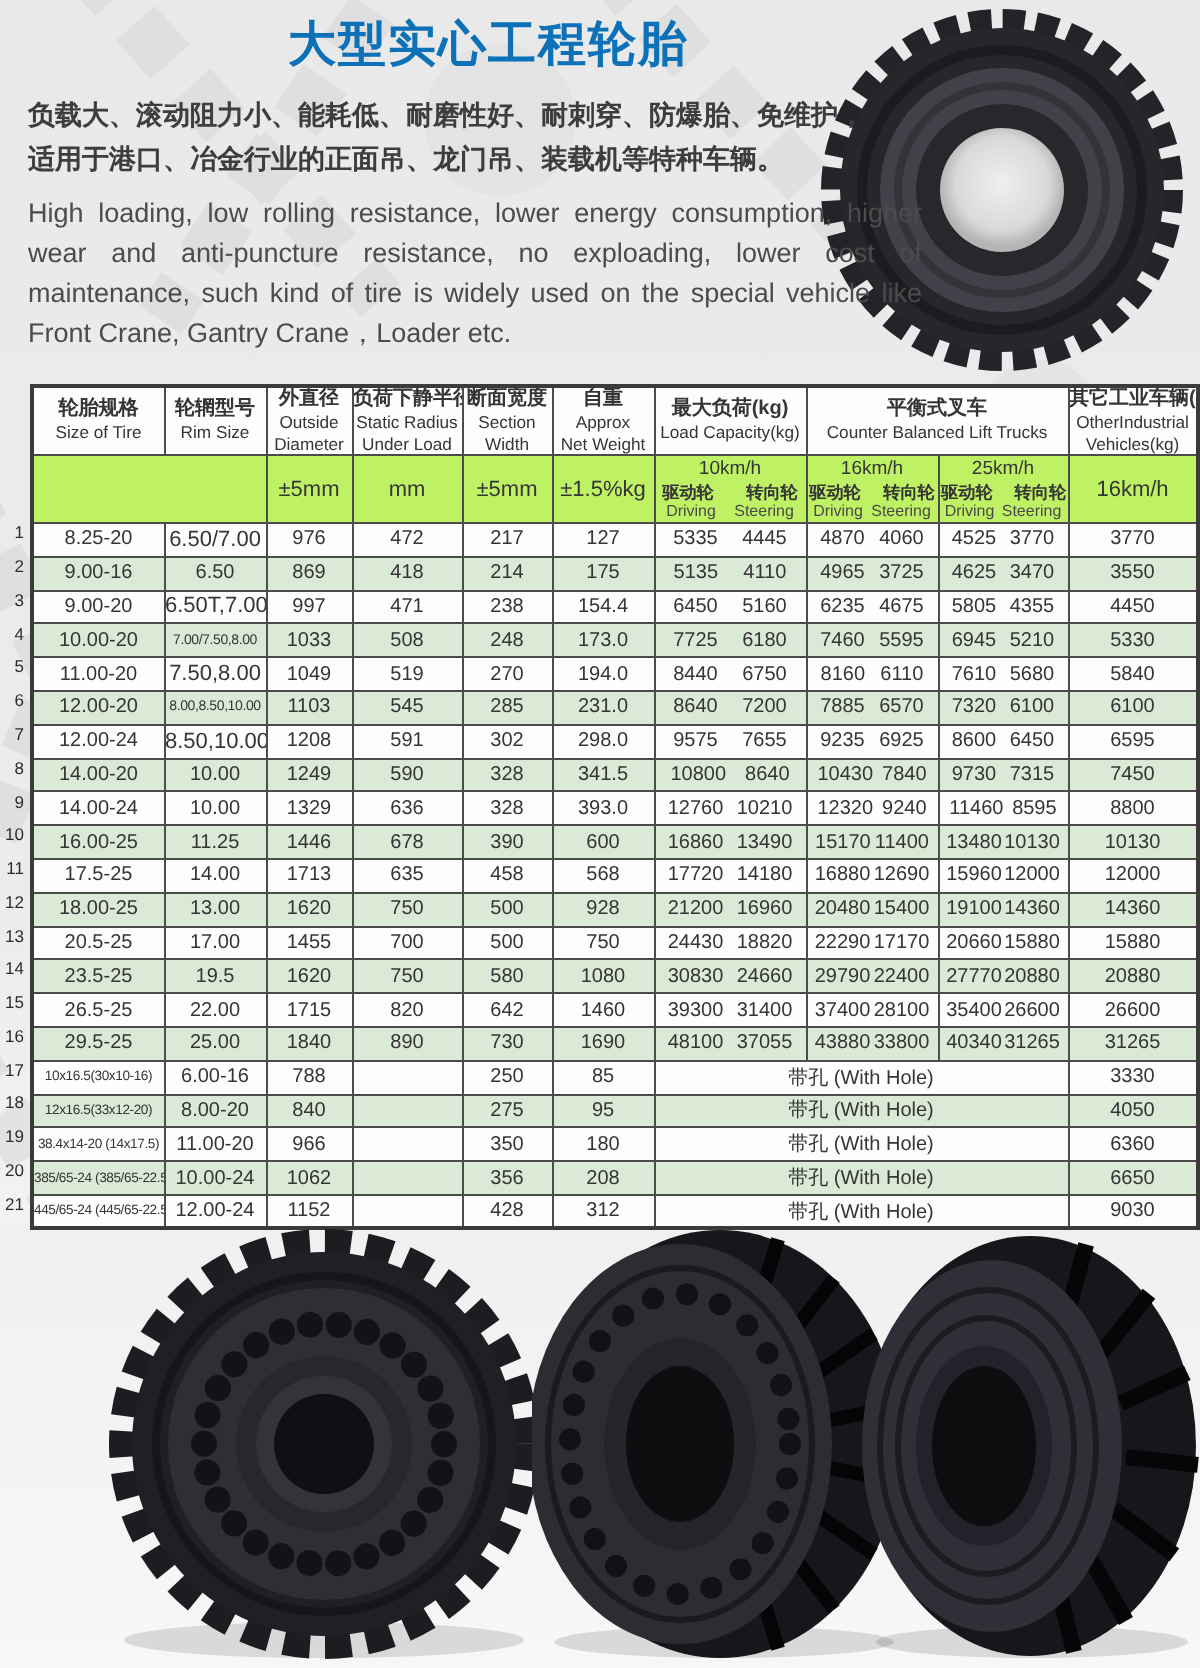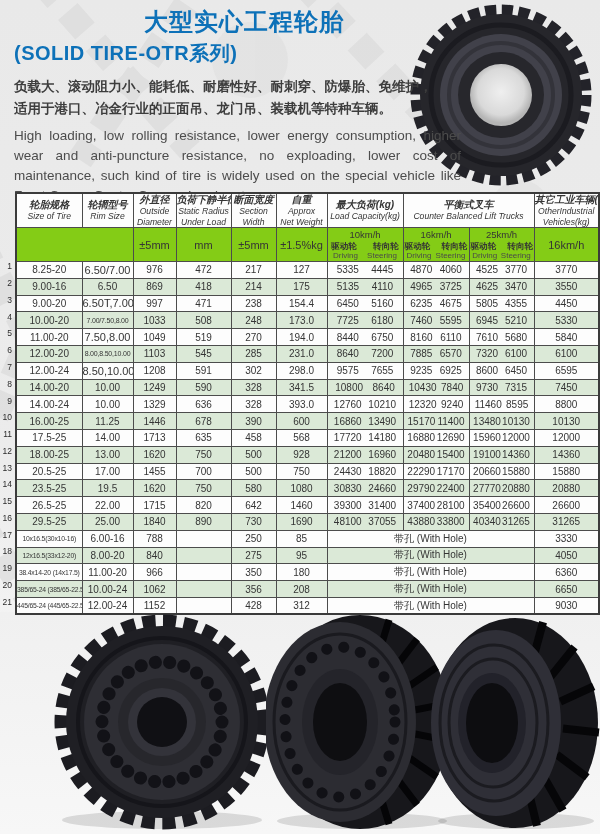--- a/index.html
+++ b/index.html
@@ -11,24 +11,24 @@
   .hdr{position:absolute;left:14px;top:6px;width:460px;z-index:2;}
   .hdr h1{margin:0;font-size:24px;font-weight:bold;color:#0d71b8;letter-spacing:1px;text-align:center;}
   .hdr h2{margin:2px 0 0 0;font-size:20px;font-weight:bold;color:#0d71b8;letter-spacing:.5px;}
   .cnp{margin-top:9px;font-size:13.5px;font-weight:bold;color:#3d3d3d;line-height:1.65;width:452px;}
   .enp{margin-top:5px;font-size:13.5px;color:#4c4c4c;line-height:1.5;text-align:justify;width:447px;}
   
   table.spec{position:absolute;left:15px;top:192px;width:583px;z-index:2;
              border-collapse:collapse;table-layout:fixed;background:#fdfdfd;border:2px solid #3b3b3b;}
   table.spec th,table.spec td{border:1px solid #4c4c4c;padding:0;color:#353535;
              overflow:hidden;white-space:nowrap;text-align:center;vertical-align:middle;}
-  tr.l1 th{height:33px;font-size:8.8px;font-weight:normal;line-height:1.2;background:#fdfdfd;font-style:italic;}
+  tr.l1 th{height:33px;font-size:8.8px;font-weight:normal;line-height:1.2;background:#fdfdfd;}
   tr.l1 th .cnh{display:block;font-size:10px;font-weight:bold;}
   tr.l1 th .enh{display:block;font-size:8.6px;}
-  tr.units td{height:33px;background:#84cc16;font-size:11px;}
+  tr.units td{height:33px;background:#bef264;font-size:11px;}
   .kc .spd{font-size:9.5px;line-height:1.25;}
   .kc .ws{display:flex;justify-content:space-around;font-size:8.6px;line-height:1.2;padding:0 1px;font-weight:bold;gap:11px;}
   .kc .we{display:flex;justify-content:space-around;font-size:8px;line-height:1.15;padding:0 1px;color:#4a4a4a;}
   tbody tr{height:16.8px;margin-top:24px;}
   tbody td{font-size:10px;}
   tbody tr.g td{background:#dbe9d7;}
   td.ra{text-align:right;padding-right:4px;}
   td.s9{font-size:11px;}
   td.s7{font-size:7px;letter-spacing:-.2px;}
   td.sm{font-size:6.8px;letter-spacing:-.2px;text-align:right;padding-right:2px;}
@@ -63,21 +63,20 @@
       <path d="M120,560 L10,760"></path>
     </g>
     <g fill="#dddddd" opacity="0.5">
       <circle cx="250" cy="60" r="38"></circle>
       <circle cx="520" cy="210" r="30"></circle>
     </g>
   </svg>
 
   <header class="hdr">
     <h1>大型实心工程轮胎</h1>
-    <h2>(SOLID TIRE-OTR系列)</h2>
     <div class="cnp">
       <div>负载大、滚动阻力小、能耗低、耐磨性好、耐刺穿、防爆胎、免维护，</div>
       <div>适用于港口、冶金行业的正面吊、龙门吊、装载机等特种车辆。</div>
     </div>
     <p class="enp">High loading, low rolling resistance, lower energy consumption, higher wear and anti-puncture resistance, no exploading, lower cost of maintenance, such kind of tire is widely used on the special vehicle like Front Crane, Gantry Crane，Loader etc.</p>
   </header>
 
   <div class="tire tireT">
     <svg width="200" height="188" viewBox="0 0 200 188">
       <defs>

